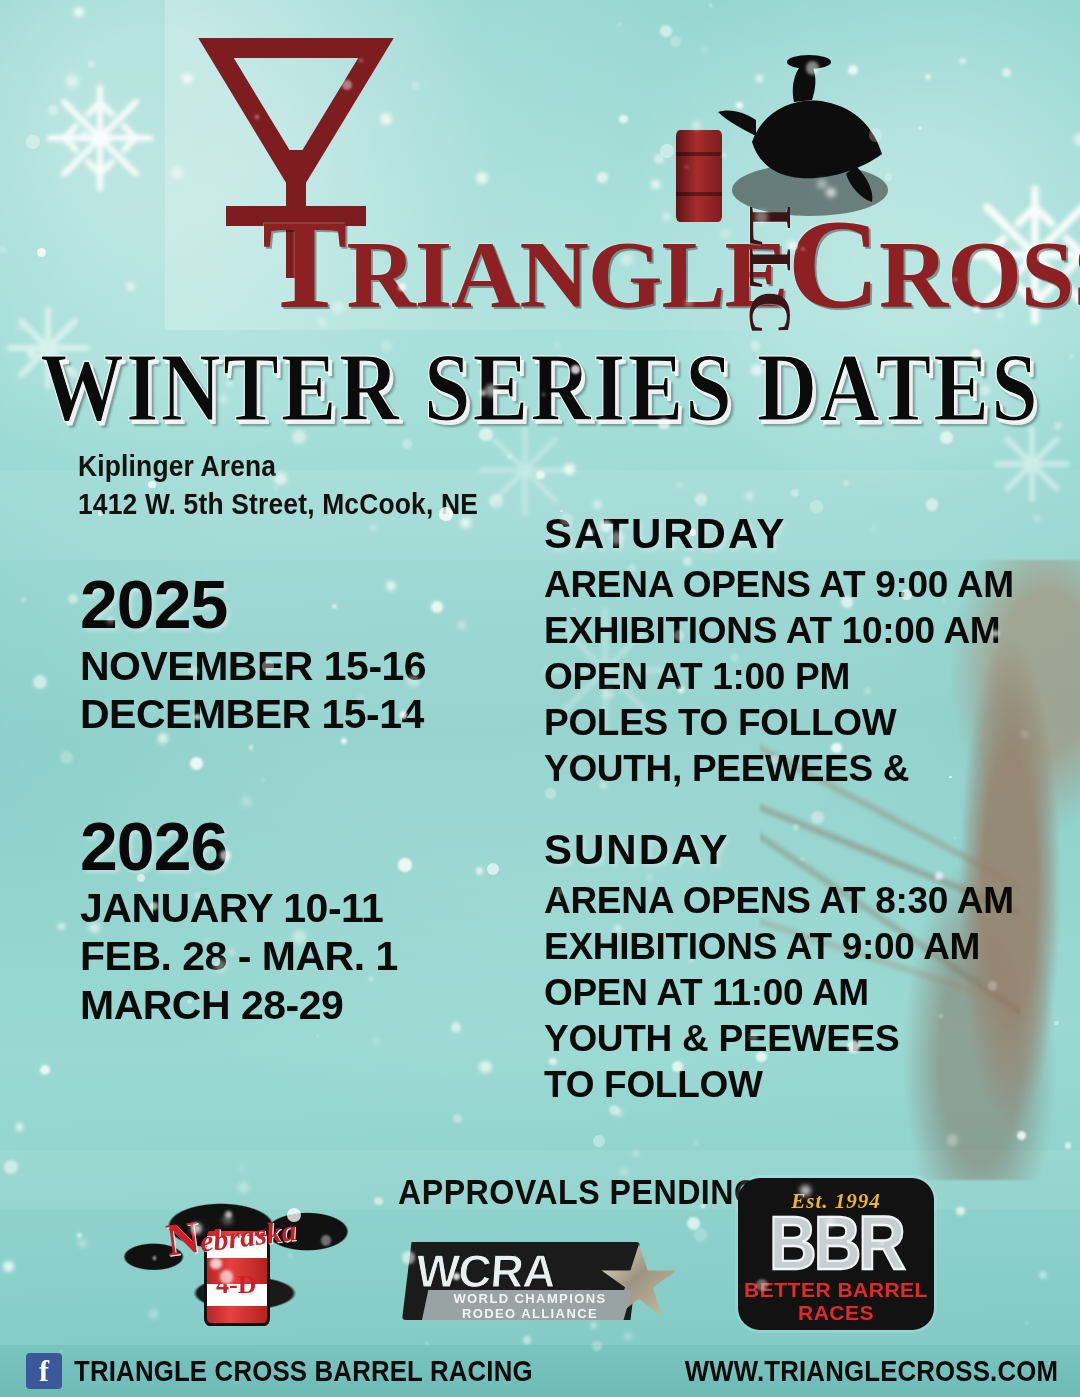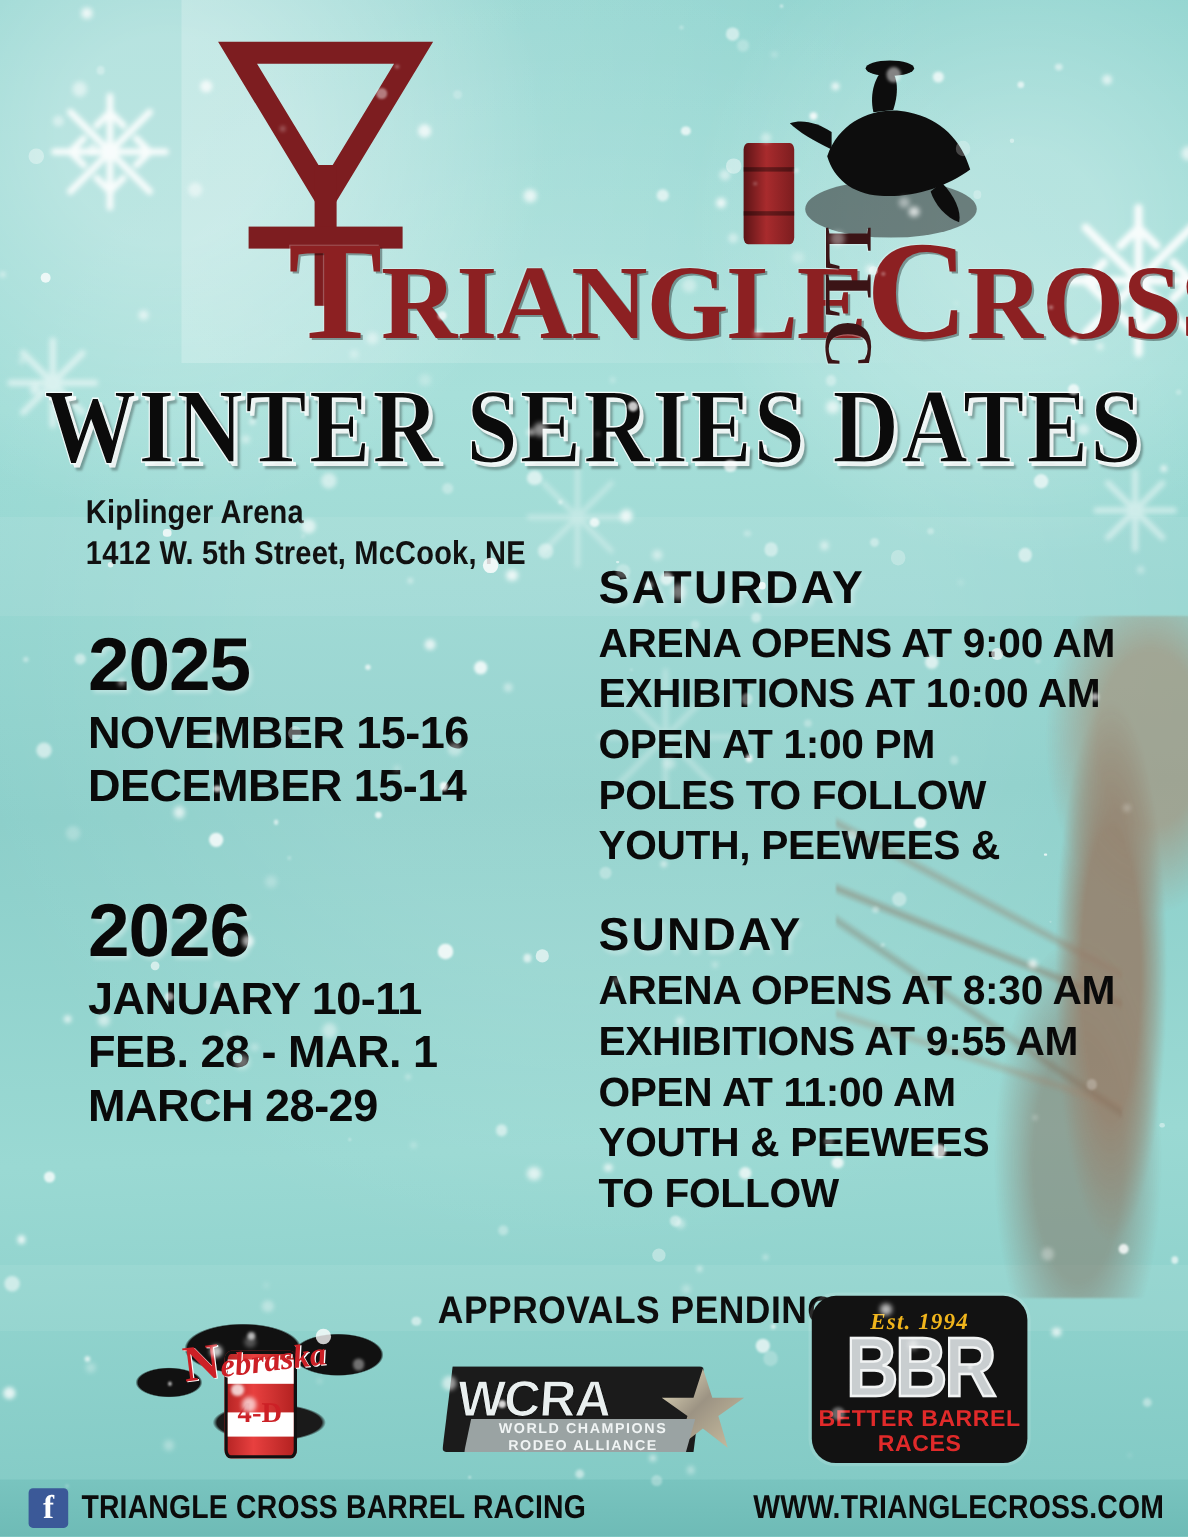--- a/index.html
+++ b/index.html
@@ -399,21 +399,21 @@
     <div class="sched-line">ARENA OPENS AT 9:00 AM</div>
     <div class="sched-line">EXHIBITIONS AT 10:00 AM</div>
     <div class="sched-line">OPEN AT 1:00 PM</div>
     <div class="sched-line">POLES TO FOLLOW</div>
     <div class="sched-line">YOUTH, PEEWEES &amp;</div>
   </div>
 
   <div class="sched sched-sun">
     <div class="day">SUNDAY</div>
     <div class="sched-line">ARENA OPENS AT 8:30 AM</div>
-    <div class="sched-line">EXHIBITIONS AT 9:55 AM</div>
+    <div class="sched-line">EXHIBITIONS AT 9:00 AM</div>
     <div class="sched-line">OPEN AT 11:00 AM</div>
     <div class="sched-line">YOUTH &amp; PEEWEES</div>
     <div class="sched-line">TO FOLLOW</div>
   </div>
 
   <div class="approvals">APPROVALS PENDING</div>
 
   <div class="logo-ne">
     <div class="ne-horse"></div>
     <div class="ne-barrel">

